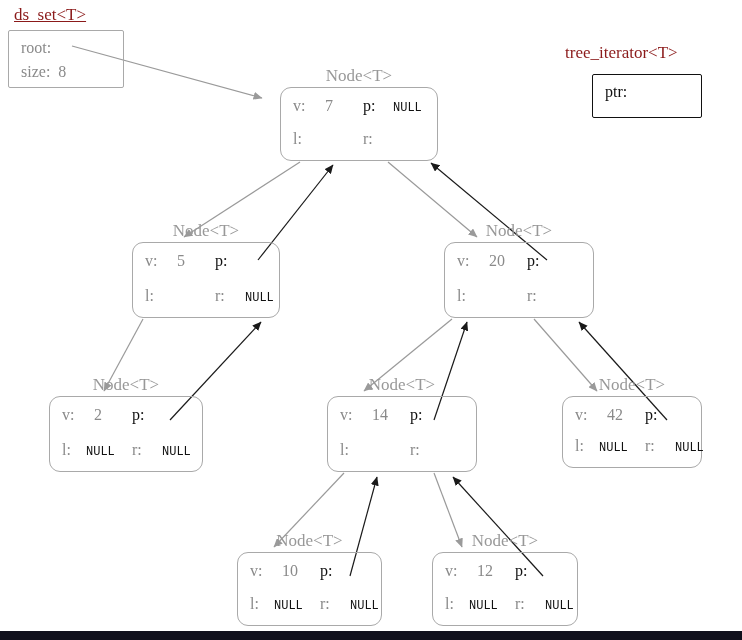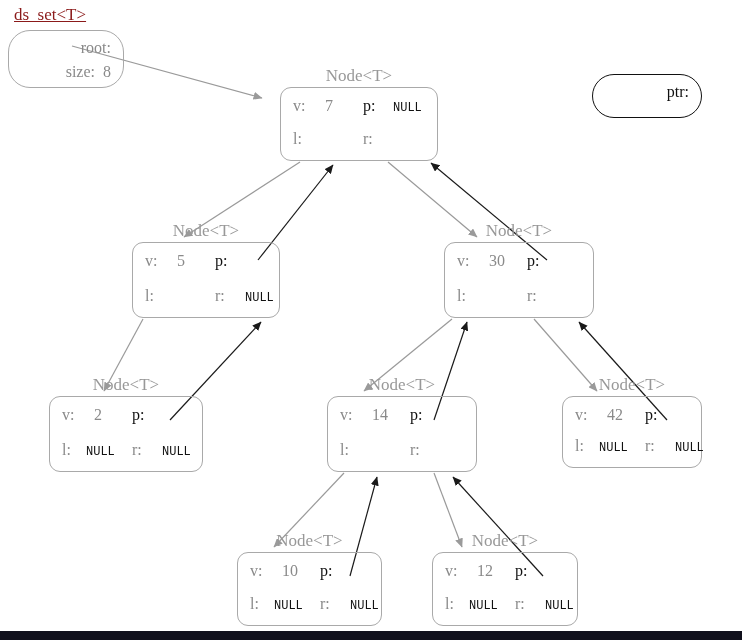--- a/index.html
+++ b/index.html
@@ -1,21 +1,21 @@
 <!DOCTYPE html>
 <html><head>
 <meta charset="utf-8">
 <style>
   * { margin:0; padding:0; box-sizing:border-box; }
   html,body { background:#ffffff; }
   body { font-family:"Liberation Serif", serif; }
   .stage { position:relative; width:742px; height:640px; background:#ffffff; overflow:hidden; }
   .arrows { position:absolute; left:0; top:0; width:742px; height:640px; pointer-events:none; }
   .struct-title { position:absolute; color:#8b1a1a; font-size:17px; white-space:nowrap; }
-  .round-box { position:absolute; border:1px solid #a9a9a9; border-radius:22px; background:transparent;text-align:right; }
+  .round-box { position:absolute; border:1px solid #a9a9a9; border-radius:2px; background:transparent; }
   .round-box.dark { border-color:#111111; }
   .dsset-box { padding:5px 12px; font-size:16px; color:#8a8a8a; line-height:24px; }
   .iter-box { padding:8px 12px; font-size:16px; color:#111111; }
   .node { position:absolute;padding-left:12px; }
   .node-title { text-align:center; color:#989898; font-size:17px; height:21px; white-space:nowrap; }
   .node-box { border:1px solid #a9a9a9; border-radius:11px; display:grid;
               grid-template-columns:24px 46px 30px auto; align-content:space-between;
               padding:9px 8px 12px 12px; font-size:16px; background:transparent; }
   .lbl  { color:#8a8a8a; }
   .plbl { color:#111111; }
@@ -55,20 +55,21 @@
     <line x1="350" y1="576" x2="377" y2="477" stroke="#1a1a1a" stroke-width="1.2" marker-end="url(#ah-black)"></line>
     <line x1="543" y1="576" x2="453" y2="477" stroke="#1a1a1a" stroke-width="1.2" marker-end="url(#ah-black)"></line>
   </svg>
 
   <div class="struct-title" style="left:14px; top:5px;text-decoration:underline;">ds_set&lt;T&gt;</div>
   <div class="round-box dsset-box" style="left:8px; top:30px; width:116px; height:58px;">
     <div><span>root:</span></div>
     <div><span>size:</span>&nbsp;&nbsp;<span>8</span></div>
   </div>
 
+  <div class="struct-title" style="left:565px; top:43px;">tree_iterator&lt;T&gt;</div>
   <div class="round-box dark iter-box" style="left:592px; top:74px; width:110px; height:44px;">
     <span>ptr:</span>
   </div>
 
   <div class="node" style="left:268px; top:66px; width:170px;">
     <div class="node-title">Node&lt;T&gt;</div>
     <div class="node-box" style="height:74px;">
       <span class="lbl">v:</span>
       <span class="val">7</span>
       <span class="plbl">p:</span>
@@ -91,21 +92,21 @@
       <span class="nullv"></span>
       <span class="lbl">r:</span>
       <span class="nullv">NULL</span>
     </div>
   </div>
 
   <div class="node" style="left:432px; top:221px; width:162px;">
     <div class="node-title">Node&lt;T&gt;</div>
     <div class="node-box" style="height:76px;">
       <span class="lbl">v:</span>
-      <span class="val">30</span>
+      <span class="val">20</span>
       <span class="plbl">p:</span>
       <span class="nullv"></span>
       <span class="lbl">l:</span>
       <span class="nullv"></span>
       <span class="lbl">r:</span>
       <span class="nullv"></span>
     </div>
   </div>
 
   <div class="node" style="left:37px; top:375px; width:166px;">

